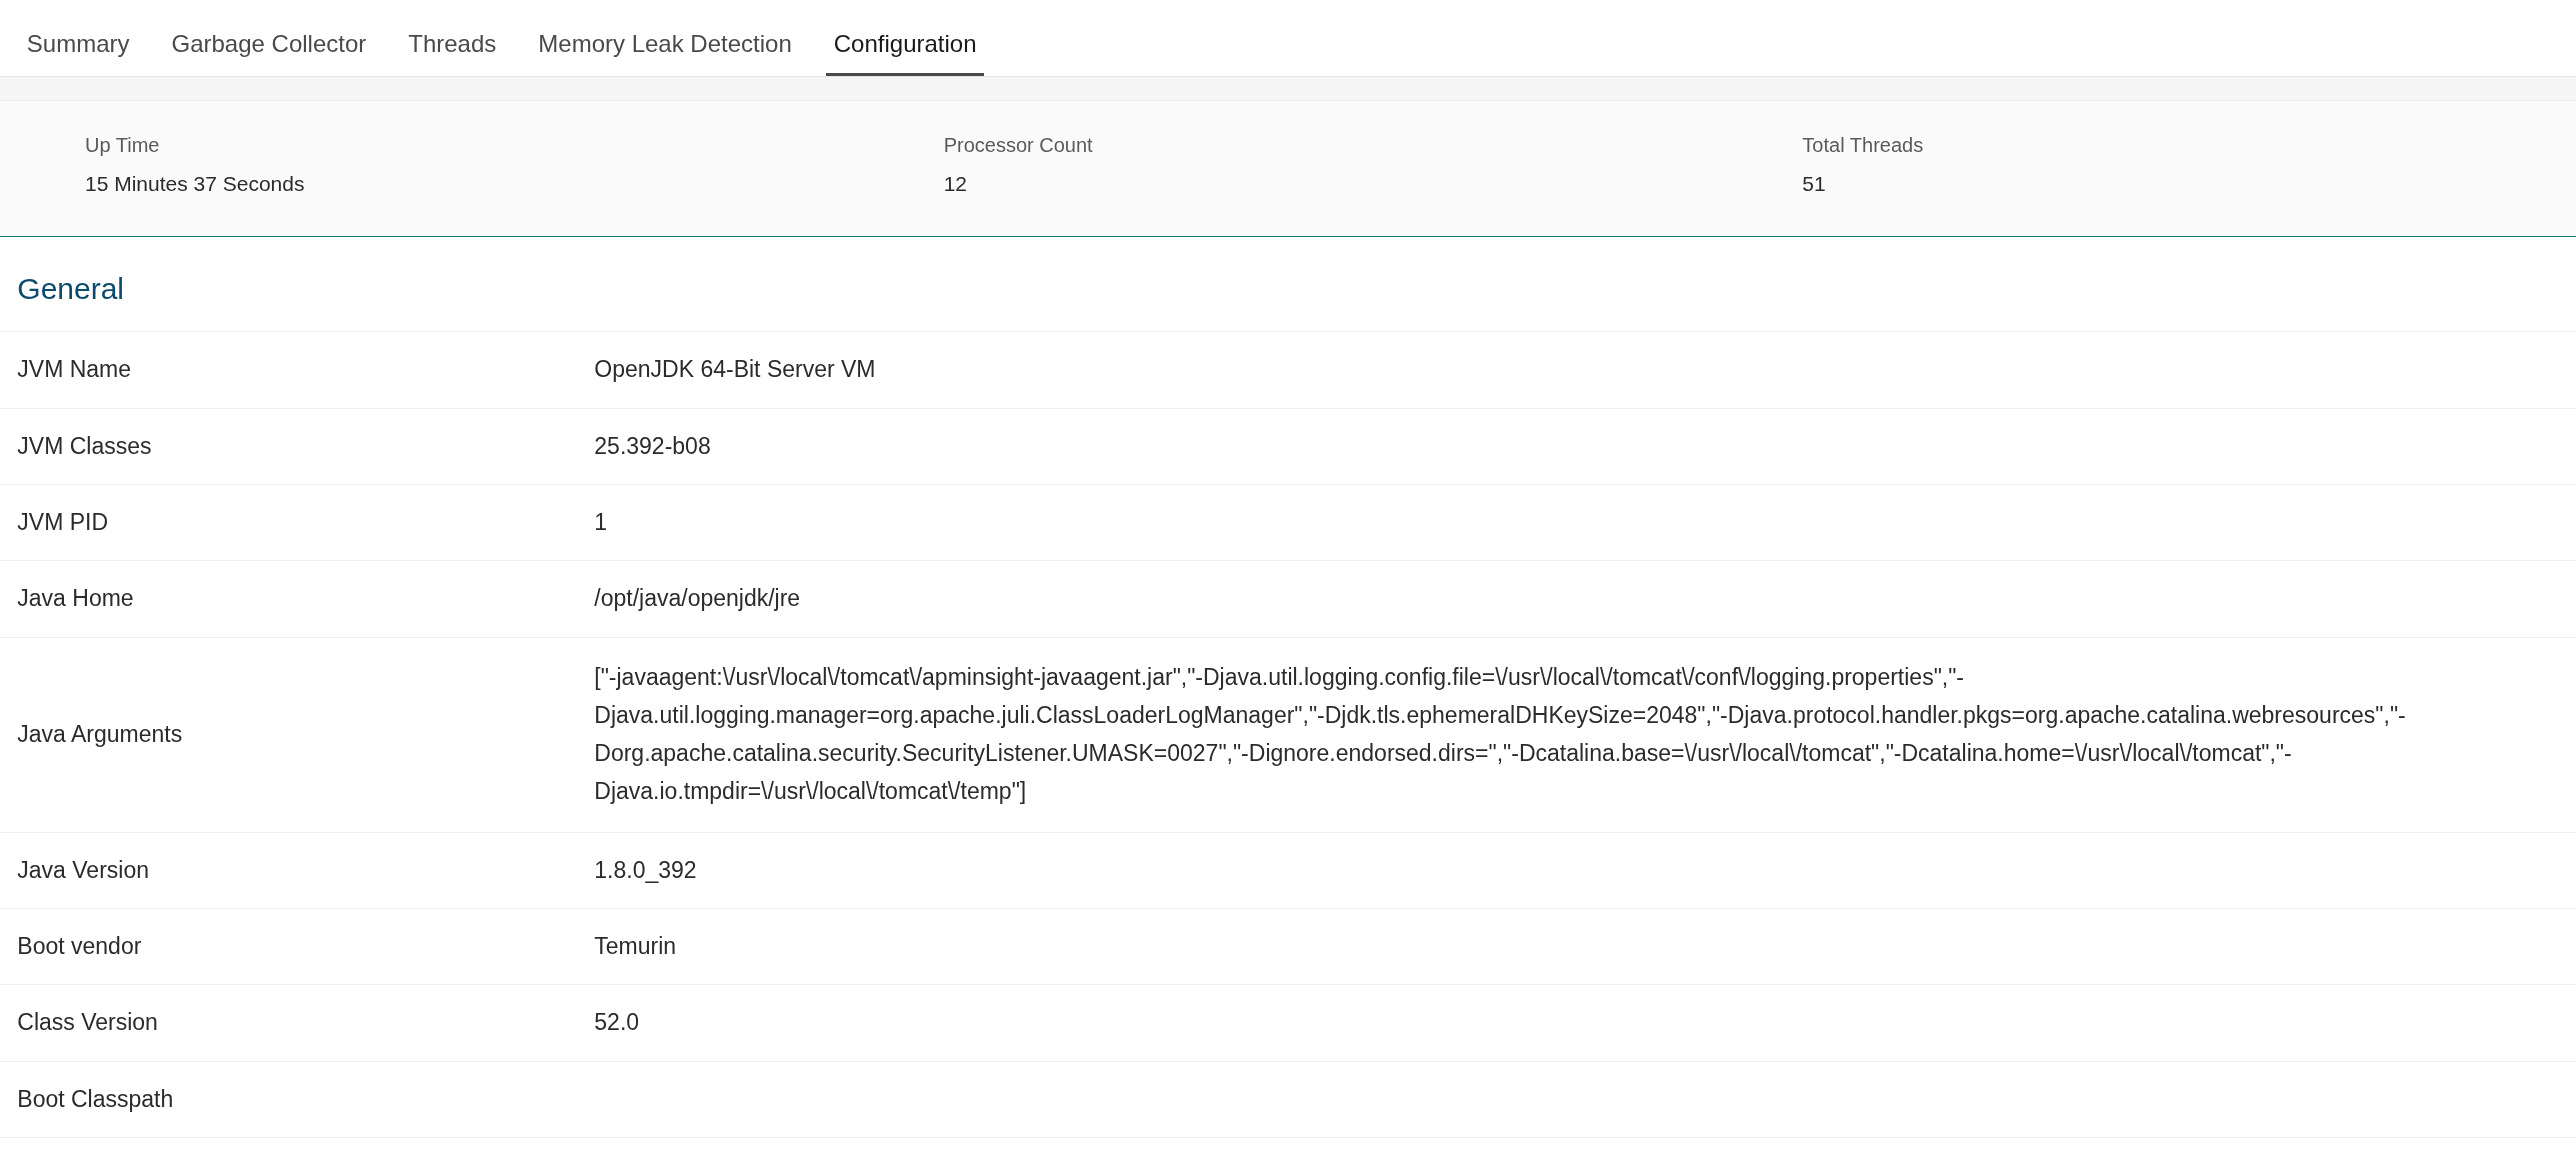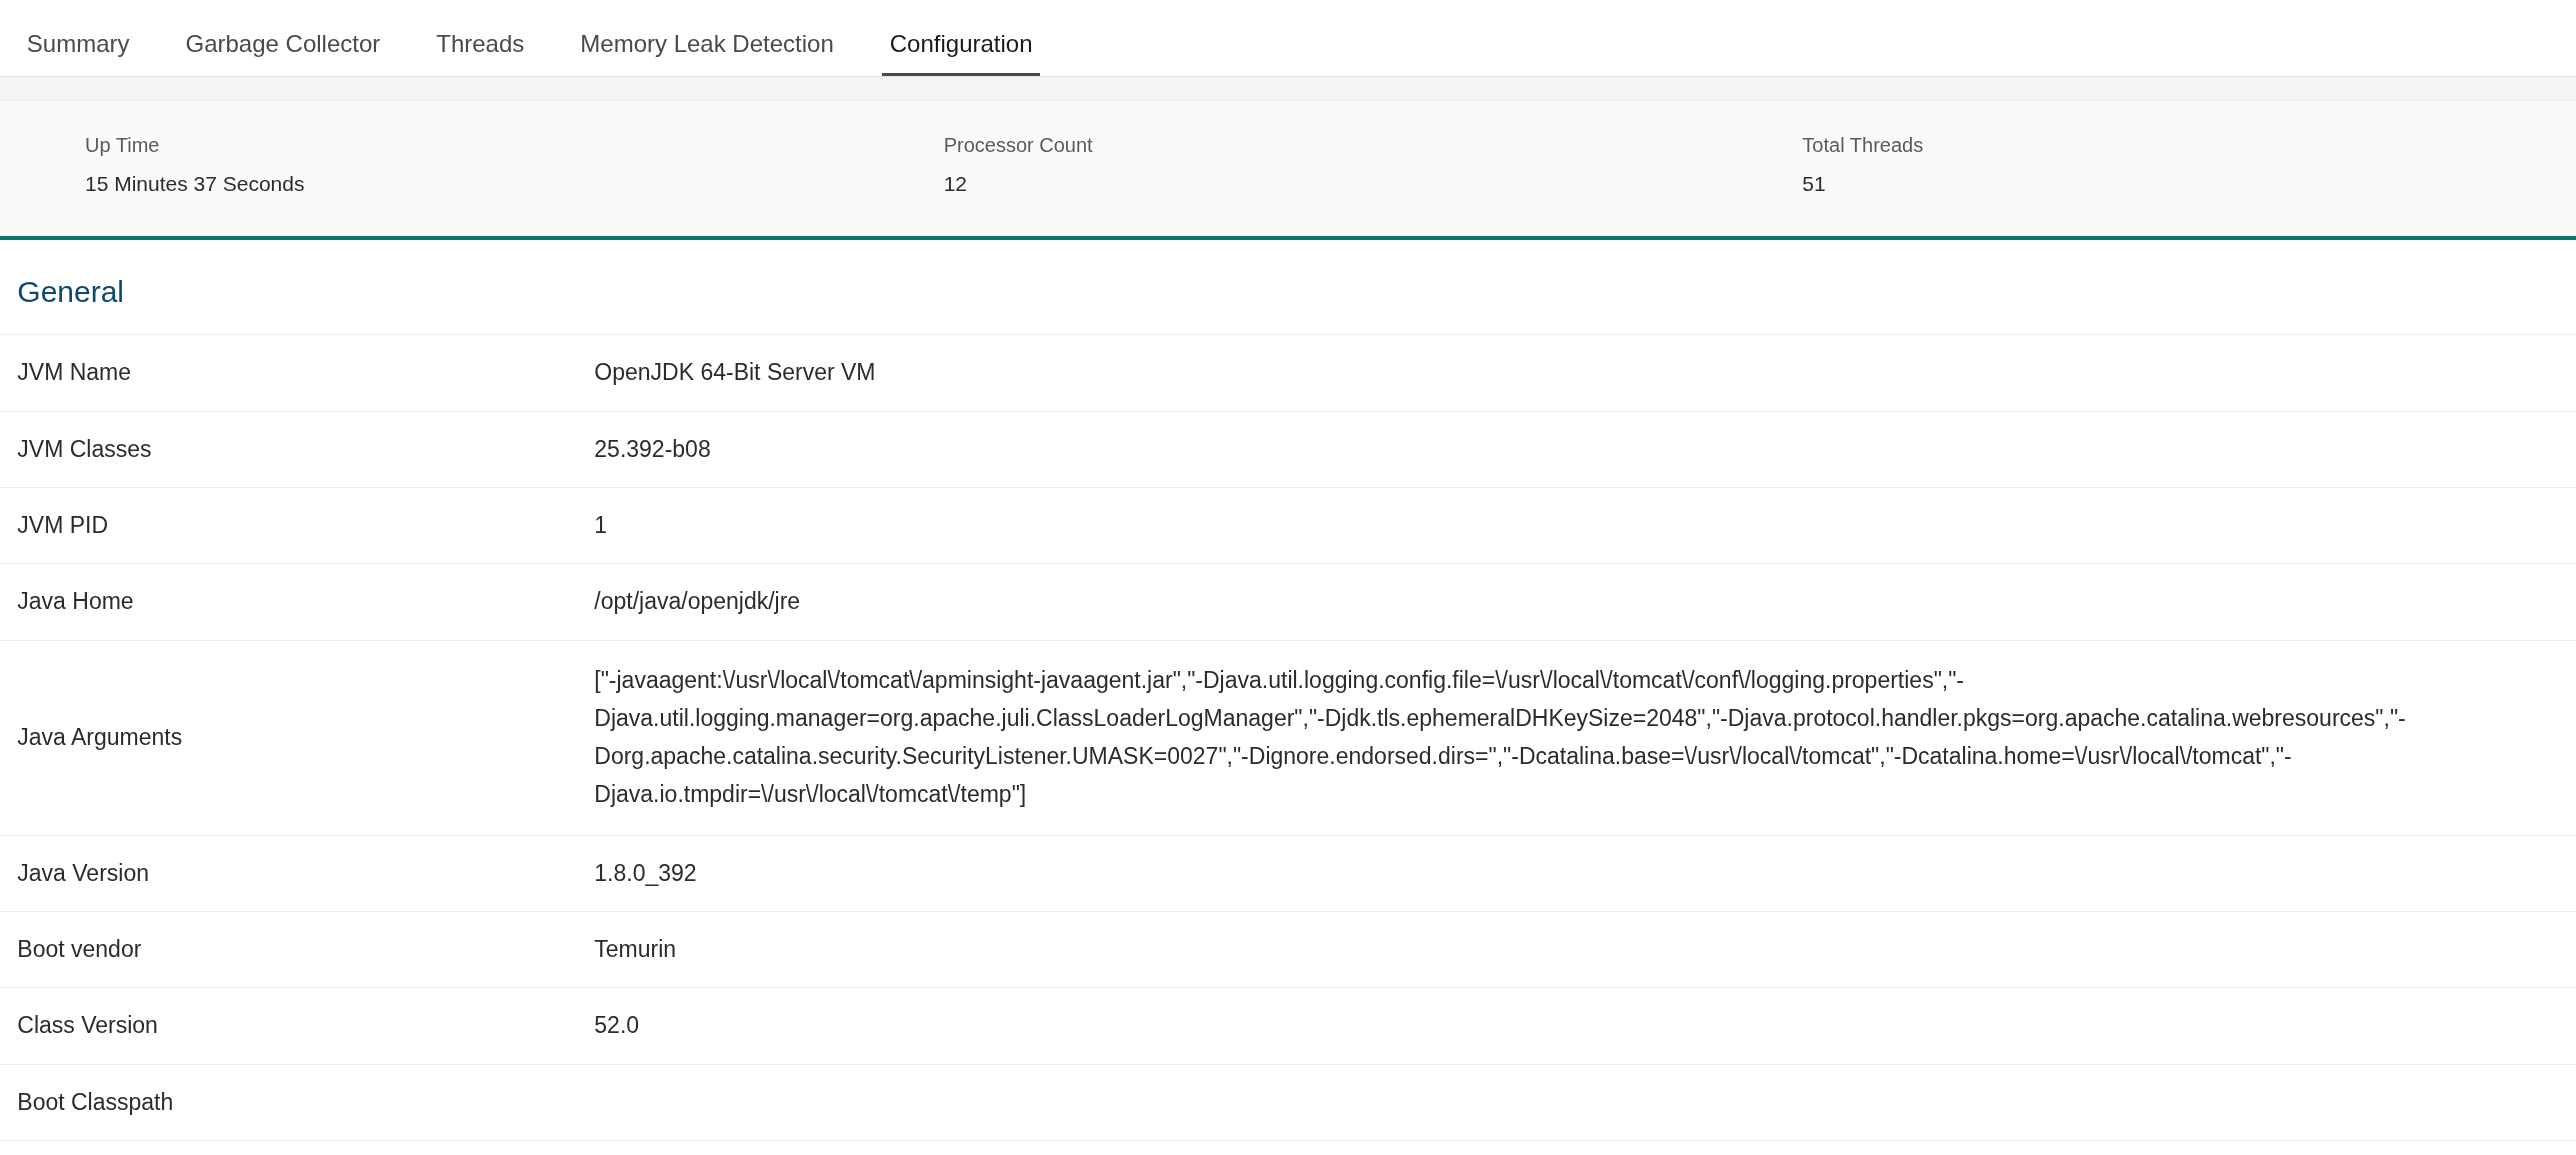--- a/index.html
+++ b/index.html
@@ -14,21 +14,21 @@
     width: 2576px;
     min-height: 1155px;
     font-size: 23px;
     -webkit-font-smoothing: antialiased;
   }
 
   
   .tabbar {
     display: flex;
     align-items: flex-end;
-    gap: 14px;
+    gap: 0;
     padding: 0 0 0 5.8px;
     height: 77px;
     background: #ffffff;
     border-bottom: 1px solid #e3e3e3;
   }
   .tab {
     position: relative;
     padding: 13.5px 21px 17.3px 21px;
     font-size: 24px;
     color: #4a4a4a;
@@ -52,21 +52,21 @@
 
   
   .summary-spacer {
     height: 23px;
     background: #f5f5f5;
   }
   .summary-strip {
     display: flex;
     background: #fafafa;
     border-top: 1px solid #ececec;
-    border-bottom: 4px solid #0f766e;
+    border-bottom: 1px solid #0f766e;
     padding: 33px 0 40px 0;
   }
   .summary-cell {
     flex: 1 1 0;
     padding-left: 85px;
   }
   .summary-cell:first-child { padding-left: 85px; }
   .summary-label {
     font-size: 20px;
     color: #5a5a5a;

